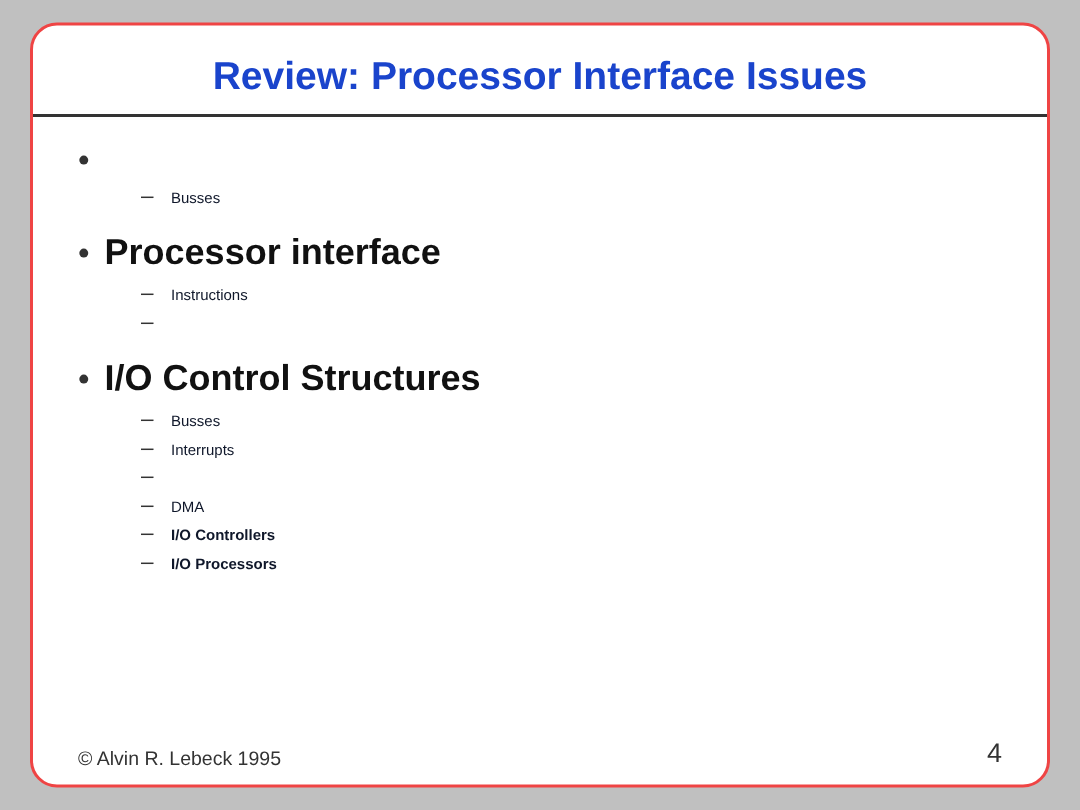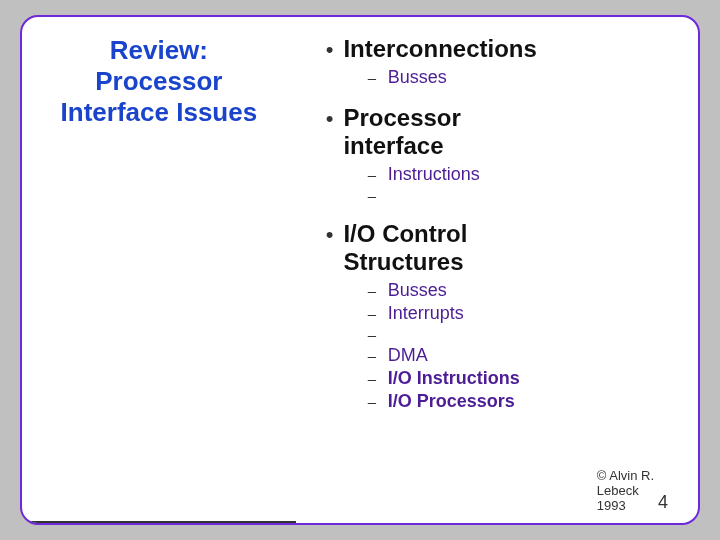--- a/index.html
+++ b/index.html
@@ -16,23 +16,23 @@
       align-items: center;
       justify-content: center;
       font-family: Arial, Helvetica, sans-serif;
     }
 
     .slide {
       width: 680px;
       height: 510px;
       background: #ffffff;
       border-radius: 18px;
-      border: 2px solid #6d28d9;
-      display: flex;
-      flex-direction: row;
+      border: 2px solid #ef4444;
+      display: flex;
+      flex-direction: column;
       overflow: hidden;
       position: relative;
     }
 
     .slide-header {
       padding: 18px 30px 10px 30px;
       border-bottom: 2px solid #333333;
     }
 
     .slide-title {
@@ -88,22 +88,22 @@
     }
 
     .sub-dash {
       font-size: 15px;
       color: #333;
       flex-shrink: 0;
       min-width: 12px;
     }
 
     .sub-bullet-text {
-      font-size: 18px;
-      color: #4c1d95;
+      font-size: 10px;
+      color: #0f172a;
     }
 
     .sub-bullet-text.bold {
       font-weight: bold;
     }
 
     .slide-footer {
       padding: 8px 30px 10px 30px;
       display: flex;
       justify-content: space-between;
@@ -126,21 +126,20 @@
 <div class="slide">
   <div class="slide-header">
     <div class="slide-title">Review: Processor Interface Issues</div>
   </div>
 
   <div class="slide-content">
 
     <div class="bullet-section">
       <div class="main-bullet">
         <span class="bullet-dot">•</span>
-        <span class="main-bullet-text">Interconnections</span>
       </div>
       <div class="sub-bullets">
         <div class="sub-bullet">
           <span class="sub-dash">–</span>
           <span class="sub-bullet-text">Busses</span>
         </div>
       </div>
     </div>
 
     <div class="bullet-section">
@@ -175,28 +174,28 @@
         </div>
         <div class="sub-bullet">
           <span class="sub-dash">–</span>
         </div>
         <div class="sub-bullet">
           <span class="sub-dash">–</span>
           <span class="sub-bullet-text">DMA</span>
         </div>
         <div class="sub-bullet">
           <span class="sub-dash">–</span>
-          <span class="sub-bullet-text bold">I/O Instructions</span>
+          <span class="sub-bullet-text bold">I/O Controllers</span>
         </div>
         <div class="sub-bullet">
           <span class="sub-dash">–</span>
           <span class="sub-bullet-text bold">I/O Processors</span>
         </div>
       </div>
     </div>
 
   </div>
 
   <div class="slide-footer">
-    <span class="footer-copyright">© Alvin R. Lebeck 1993</span>
+    <span class="footer-copyright">© Alvin R. Lebeck 1995</span>
     <span class="footer-page">4</span>
   </div>
 </div>
 
 </body></html>

